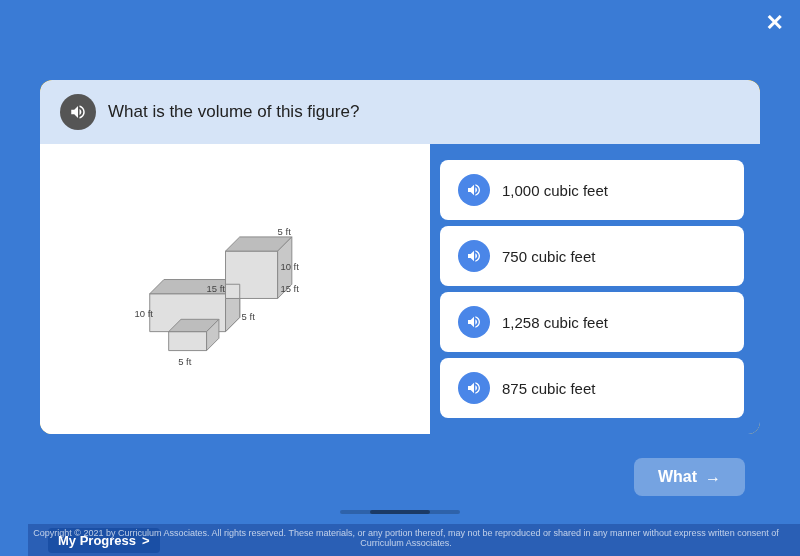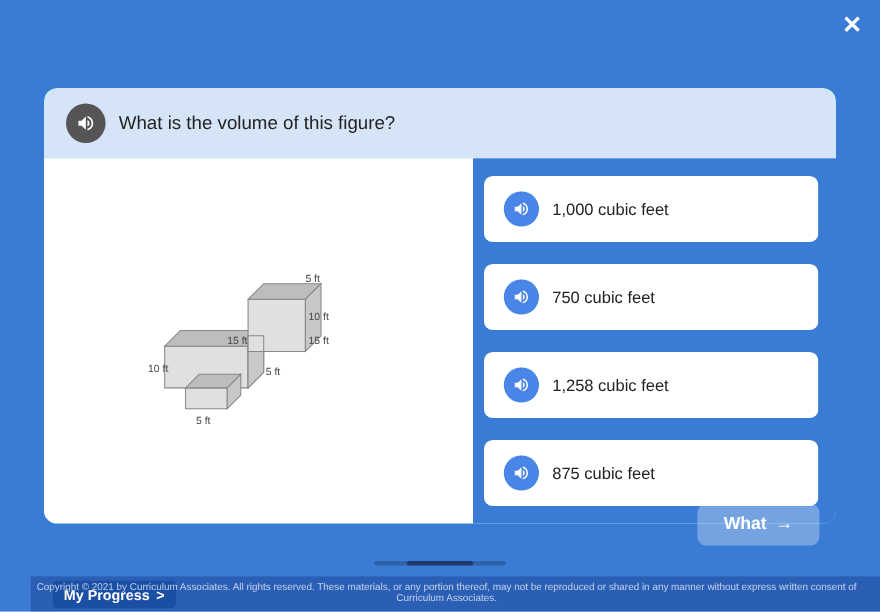--- a/index.html
+++ b/index.html
@@ -25,21 +25,21 @@
       line-height: 1;
       z-index: 10;
     }
 
     
     .main-card {
       position: absolute;
       top: 80px;
       left: 40px;
       right: 40px;
-      background: #14b8a6;
+      background: #eab308;
       border-radius: 12px;
       padding: 0;
       overflow: hidden;
     }
 
     
     .question-header {
       background: #d6e4f7;
       padding: 14px 20px;
       display: flex;
@@ -90,21 +90,21 @@
       justify-content: center;
       background: white;
     }
 
     
     .answers-area {
       flex: 1;
       padding: 16px 16px 16px 10px;
       display: flex;
       flex-direction: column;
-      gap: 20px;
+      gap: 6px;
       background: #3a7bd5;
     }
 
     .answer-option {
       background: white;
       border-radius: 8px;
       padding: 12px 16px;
       display: flex;
       align-items: center;
       gap: 12px;

